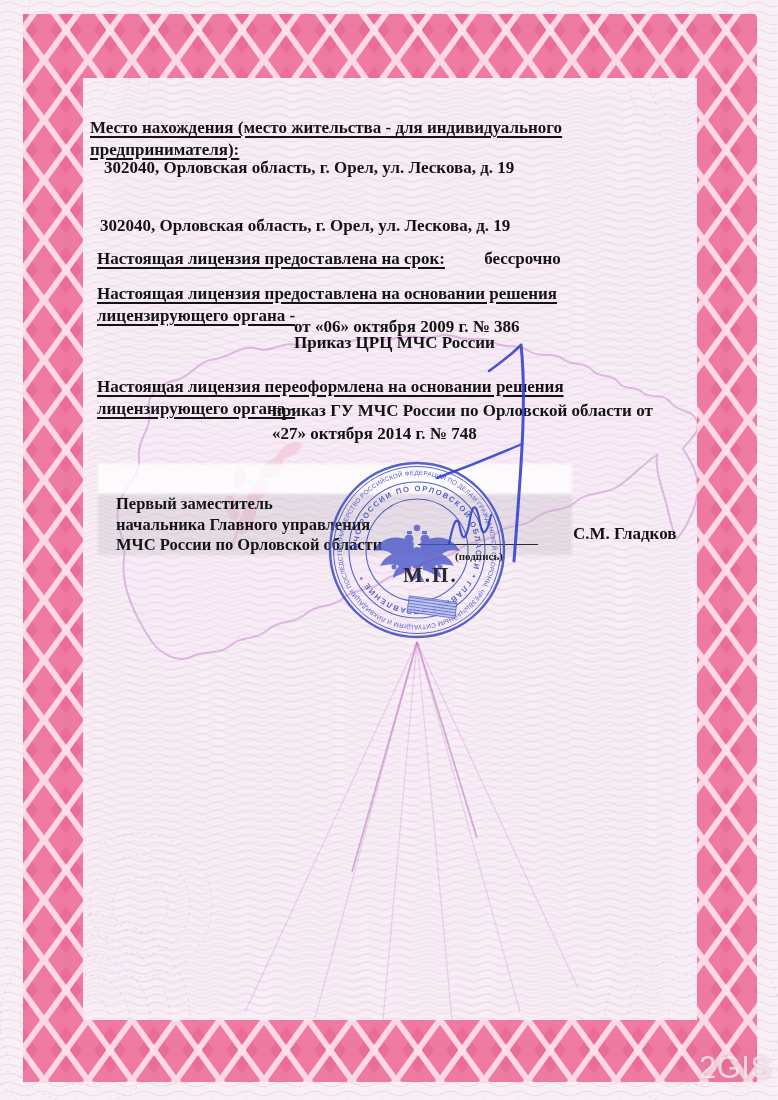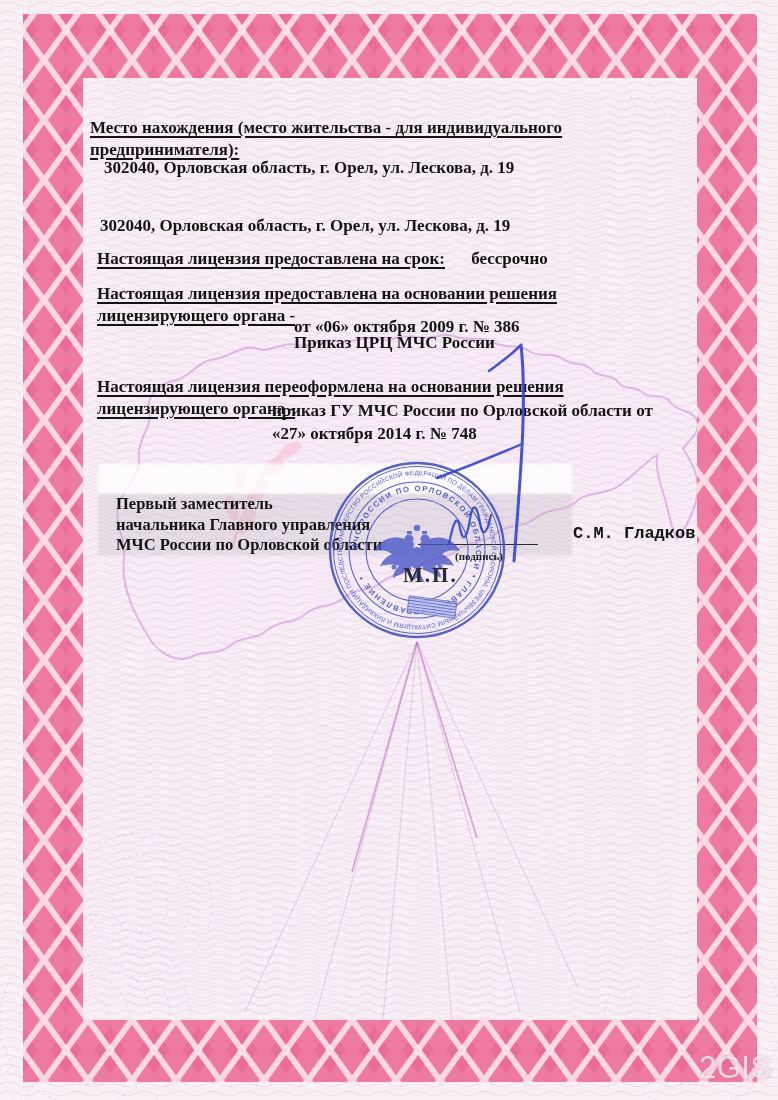--- a/index.html
+++ b/index.html
@@ -150,39 +150,39 @@
   <div class="scan-band-gray"></div>
 
   <div class="doc-line underlined" style="left:90px;top:118px;">Место нахождения (место жительства - для индивидуального</div>
   <div class="doc-line underlined" style="left:90px;top:140px;">предпринимателя):</div>
   <div class="doc-line" style="left:104px;top:158px;">302040, Орловская область, г. Орел, ул. Лескова, д. 19</div>
 
   <div class="doc-line" style="left:100px;top:216px;">302040, Орловская область, г. Орел, ул. Лескова, д. 19</div>
 
   <div class="doc-line" style="left:97px;top:249px;">
     <span class="underlined">Настоящая лицензия предоставлена на срок:</span>
-    <span style="margin-left:22px;text-align:right;">бессрочно</span>
+    <span style="margin-left:35px;text-align:right;">бессрочно</span>
   </div>
 
   <div class="doc-line underlined" style="left:97px;top:284px;">Настоящая лицензия предоставлена на основании решения</div>
   <div class="doc-line underlined" style="left:97px;top:306px;">лицензирующего органа -</div>
   <div class="doc-line" style="left:294px;top:309px;margin-top:24px;">Приказ ЦРЦ МЧС России</div>
   <div class="doc-line" style="left:294px;top:317px;">от «06» октября 2009 г. № 386</div>
 
   <div class="doc-line underlined" style="left:97px;top:377px;text-align:center;">Настоящая лицензия переоформлена на основании решения</div>
   <div class="doc-line underlined" style="left:97px;top:399px;">лицензирующего органа -</div>
   <div class="doc-line" style="left:272px;top:401px;">приказ ГУ МЧС России по Орловской области от</div>
   <div class="doc-line" style="left:272px;top:424px;">«27» октября 2014 г. № 748</div>
 
   <div class="abs signer" style="left:98px;top:494px;margin-left:18px;">
     <div>Первый заместитель</div>
     <div>начальника Главного управления</div>
     <div>МЧС России по Орловской области</div>
   </div>
-  <div class="doc-line" style="left:573px;top:524px;font-family:Liberation Mono, monospace;">С.М. Гладков</div>
+  <div class="doc-line" style="left:573px;top:524px;">С.М. Гладков</div>
 
   <div class="sig-line"></div>
 
   <svg class="stamp-svg" viewBox="0 0 190 190">
     <g opacity="0.9">
       <circle cx="95" cy="95" r="87" fill="none" stroke="#4353c4" stroke-width="2.4"></circle>
       <circle cx="95" cy="95" r="83.5" fill="none" stroke="#4353c4" stroke-width="1"></circle>
       <circle cx="95" cy="95" r="68" fill="none" stroke="#4353c4" stroke-width="1.1"></circle>
       <circle cx="95" cy="95" r="51" fill="none" stroke="#4353c4" stroke-width="1.1"></circle>
       <defs>

